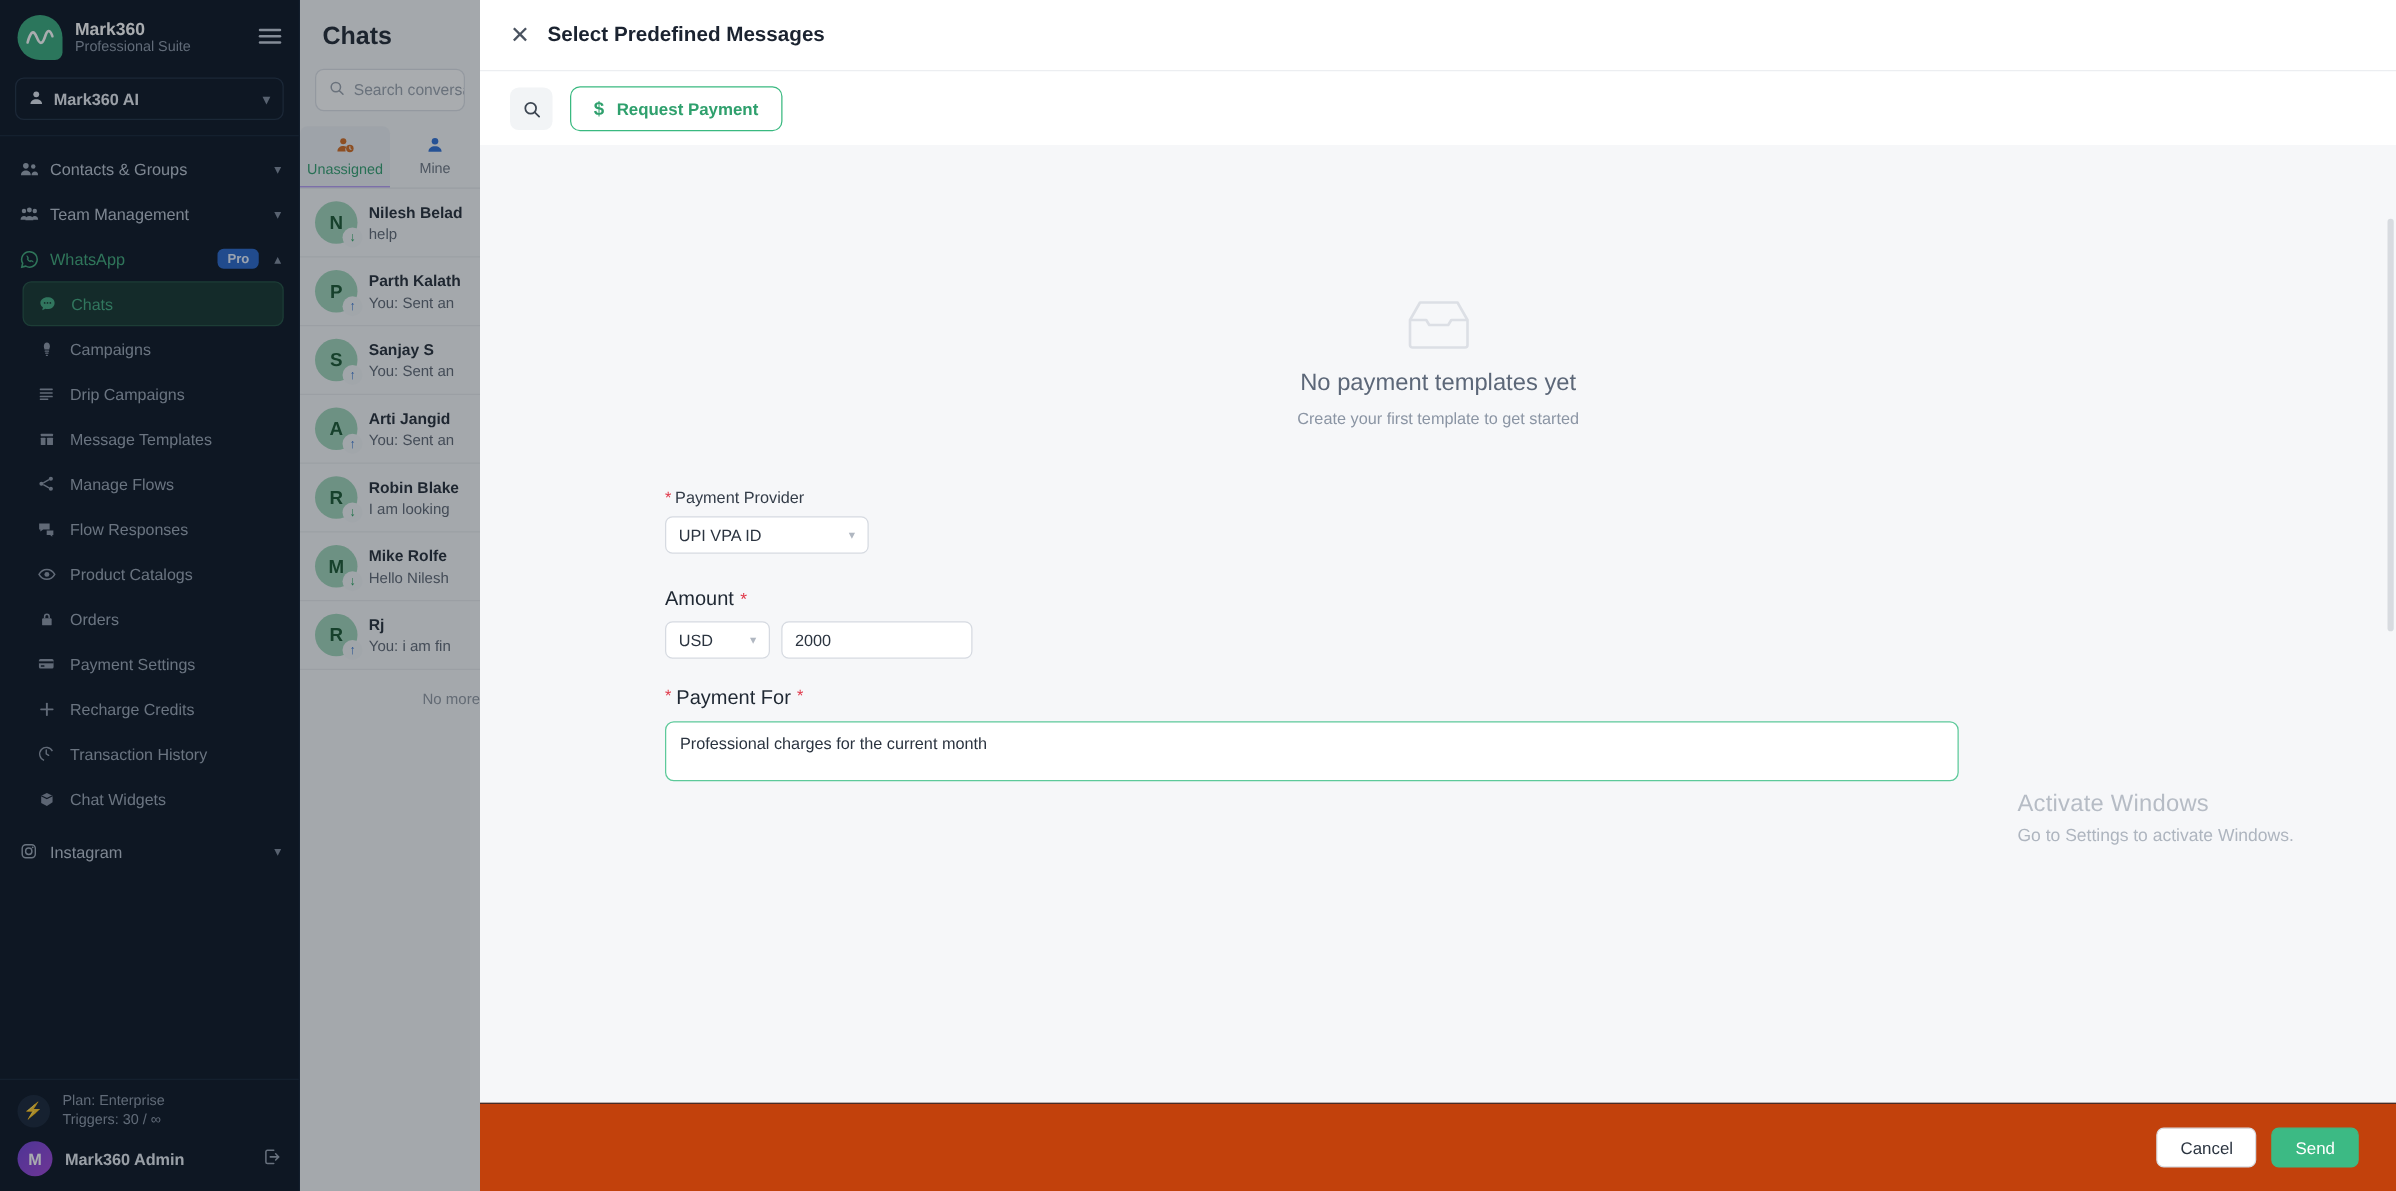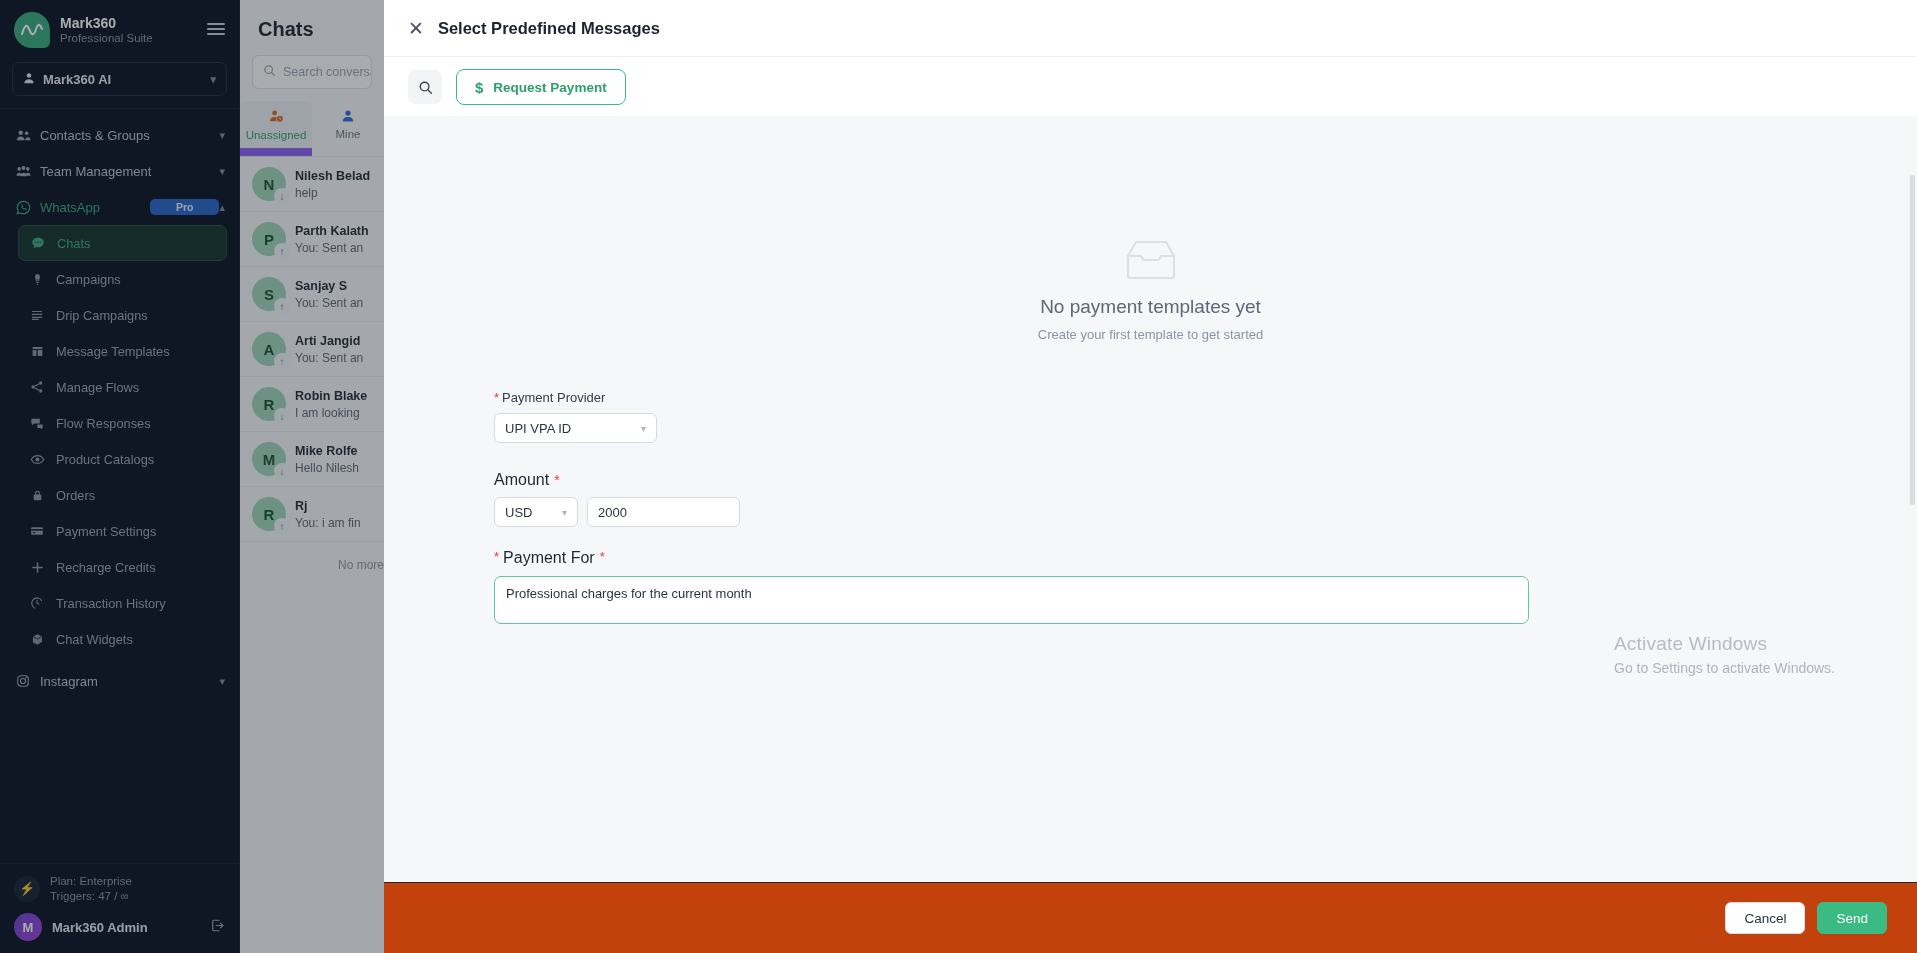--- a/index.html
+++ b/index.html
@@ -42,21 +42,21 @@
   .sb-nav { flex: 1; overflow: hidden; }
   .sb-group {
     display:flex; align-items:center; height: 36px; padding: 0 14px;
     font-size: 13px; color: #b9c2cf; cursor: pointer;
   }
   .sb-group .gi { width: 18px; flex: 0 0 18px; display:flex; align-items:center; justify-content:center; }
   .sb-group .gl { flex: 1; margin-left: 8px; }
   .sb-group.wa { color: #3ba776; }
   .badge-pro {
     background: #2563c9; color: #e8f0ff; font-size: 10.5px; font-weight: 600;
-    padding: 2px 26px; border-radius: 5px; margin-right: 0;
+    padding: 2px 8px; border-radius: 5px; margin-right: 12px;
   }
   .chev { color: #7c889a; font-size: 11px; }
 
   .sb-sub { padding: 0 0 0 0; }
   .sb-item {
     display:flex; align-items:center; height: 36px; margin: 0 12px 0 18px;
     padding: 0 10px; border-radius: 7px; font-size: 12.8px; color: #9aa5b4; cursor: pointer;
   }
   .sb-item .ii { width: 18px; flex:0 0 18px; display:flex; align-items:center; justify-content:center; color:#8b95a5; }
   .sb-item .il { margin-left: 10px; }
@@ -90,21 +90,21 @@
     margin:0 12px 12px 12px; height:34px; border:1px solid #dde1e7; border-radius:7px;
     background:#fff; display:flex; align-items:center; padding:0 10px; gap:7px;
     font-size:12.5px; color:#9aa2ad; white-space:nowrap; overflow:hidden;
   }
   .cl-tabs { display:flex; border-bottom:1px solid #e6e8ec; background:#f7f8fa; }
   .cl-tab {
     flex:1; text-align:center; padding:8px 2px 7px 2px; font-size:11.5px;
     color:#6b7480; cursor:pointer;
   }
   .cl-tab .tico { font-size:15px; display:block; margin-bottom:2px; }
-  .cl-tab.active { color:#2f9e6e; border-bottom:8px solid #8b5cf6; background:#eef1f5; border-radius:6px 6px 0 0;}
+  .cl-tab.active { color:#2f9e6e; border-bottom:1px solid #8b5cf6; background:#eef1f5; border-radius:6px 6px 0 0;}
   .cl-tab.active .tico { color:#d2691e; }
   .cl-tab.mine .tico { color:#2d6fd6; }
   .cl-row { display:flex; align-items:center; padding:10px 8px 10px 12px; border-bottom:1px solid #e9ebee; cursor:pointer; }
   .cl-av {
     position:relative; width:34px; height:34px; border-radius:50%; flex:0 0 34px;
     background:#9ed4b8; color:#14532d; font-size:15px; font-weight:600;
     display:flex; align-items:center; justify-content:center;
   }
   .cl-av .dirb {
     position:absolute; right:-4px; bottom:-3px; width:16px; height:16px; border-radius:50%;
@@ -145,21 +145,21 @@
   }
   .tb-chip .dollar { font-size:15px; font-weight:700; }
 
   .md-body { flex:1; background:#f6f7f9; position:relative; overflow:hidden; }
 
   .empty-wrap { text-align:center; padding-top:122px; }
   .empty-ic { width:54px; height:44px; margin:0 auto 14px auto; }
   .empty-h { font-size:19px; color:#5c6778; font-weight:400;text-align:center; }
   .empty-p { font-size:13px; color:#8b95a4; margin-top:9px; }
 
-  .form { padding:48px 0 0 110px; }
+  .form { padding:48px 0 0 110px;margin-left:38px; }
   .f-label { font-size:13px; color:#333c48; margin-bottom:8px; }
   .f-label .req { color:#e0394a; margin-right:3px; font-size:13px; }
   .f-amt-label { font-size:16px; color:#1f2833; margin-bottom:8px; }
   .f-amt-label .req-a { color:#e0394a; margin-left:5px; font-size:14px; }
   .f-pay-label { font-size:16px; color:#1f2833; margin-bottom:9px; }
   .f-pay-label .req { color:#e0394a; margin-right:4px; font-size:13px; vertical-align:2px; }
   .f-pay-label .req-a { color:#e0394a; margin-left:5px; font-size:13px; vertical-align:2px; }
 
   .select {
     height:30px; border:1px solid #d6dae1; border-radius:6px; background:#fff;
@@ -430,21 +430,21 @@
           <span class="chev">▾</span>
         </div>
       </div>
     </div>
 
     <div class="sb-foot">
       <div class="plan-row">
         <div class="plan-ic">⚡</div>
         <div class="plan-txt">
           <div>Plan: Enterprise</div>
-          <div>Triggers: 47 / ∞</div>
+          <div>Triggers: 30 / ∞</div>
         </div>
       </div>
       <div class="user-row">
         <div class="avatar-m">M</div>
         <div class="user-name">Mark360 Admin</div>
         <div class="logout-ic">
           <svg width="15" height="15" viewBox="0 0 16 16" fill="none" stroke="#96a1b0" stroke-width="1.3" stroke-linecap="round">
             <path d="M9.6 2.4H4.2a1.3 1.3 0 00-1.3 1.3v8.6a1.3 1.3 0 001.3 1.3h5.4"></path>
             <path d="M11.2 5.4L13.8 8l-2.6 2.6M13.4 8H6.6"></path>
           </svg>

